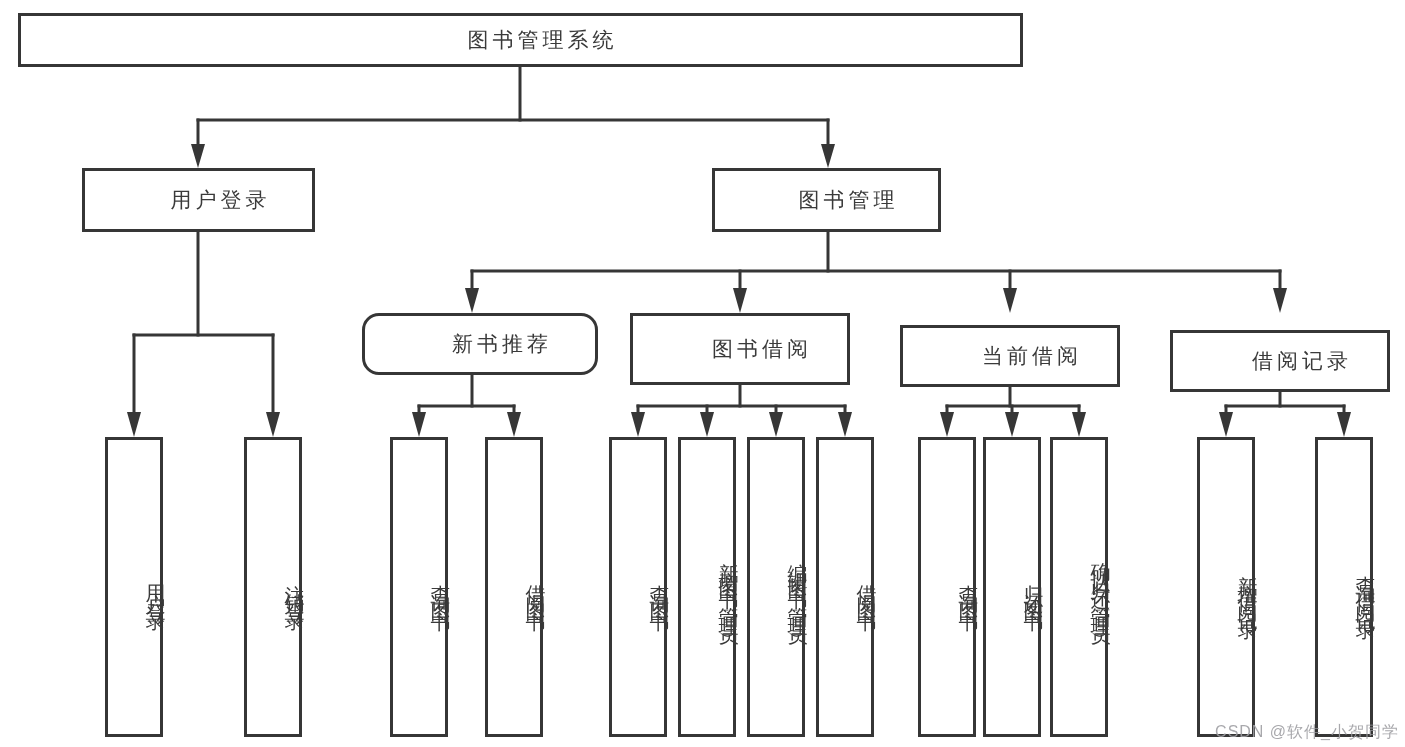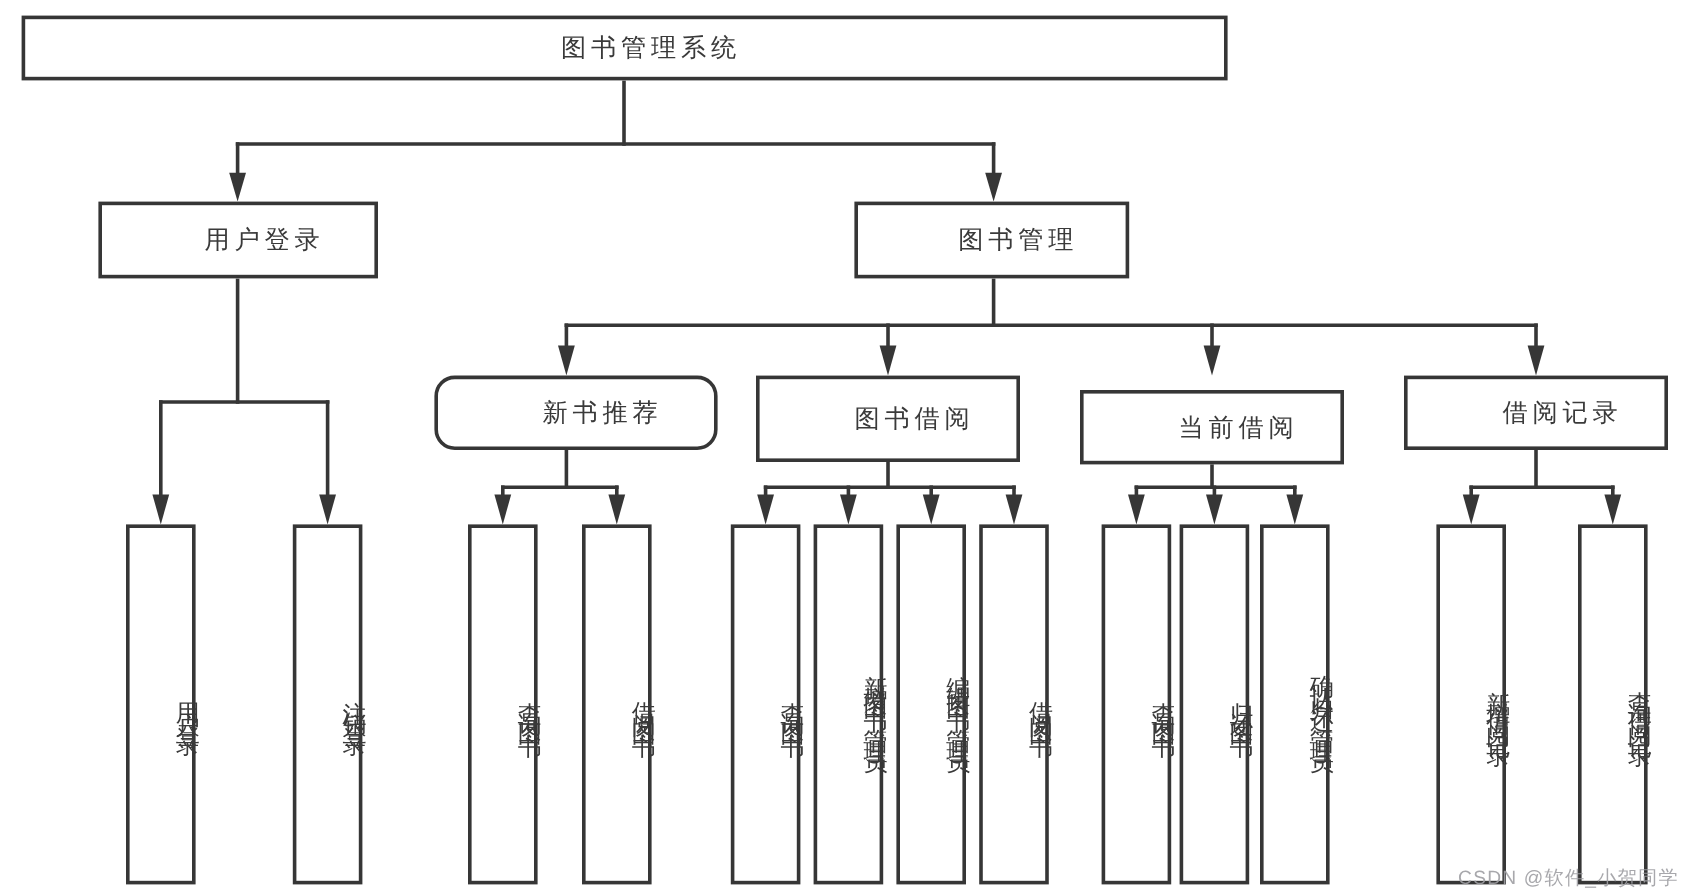--- a/index.html
+++ b/index.html
@@ -131,21 +131,21 @@
 
   <div class="box" style="left:362px; top:313px; width:236px; height:62px;border-radius:17px;">
     <span class="lbl">新书推荐</span>
   </div>
   <div class="box" style="left:630px; top:313px; width:220px; height:72px;">
     <span class="lbl">图书借阅</span>
   </div>
   <div class="box" style="left:900px; top:313px; width:220px; height:62px;margin-top:12px;">
     <span class="lbl">当前借阅</span>
   </div>
-  <div class="box" style="left:1170px; top:313px; width:220px; height:62px;">
+  <div class="box" style="left:1170px; top:330px; width:220px; height:62px;">
     <span class="lbl">借阅记录</span>
   </div>
 
   <div class="box leaf" style="left:105px; top:437px; width:58px; height:300px;">
     <span class="lbl">用户登录</span>
   </div>
   <div class="box leaf" style="left:244px; top:437px; width:58px; height:300px;">
     <span class="lbl">注销登录</span>
   </div>
 

